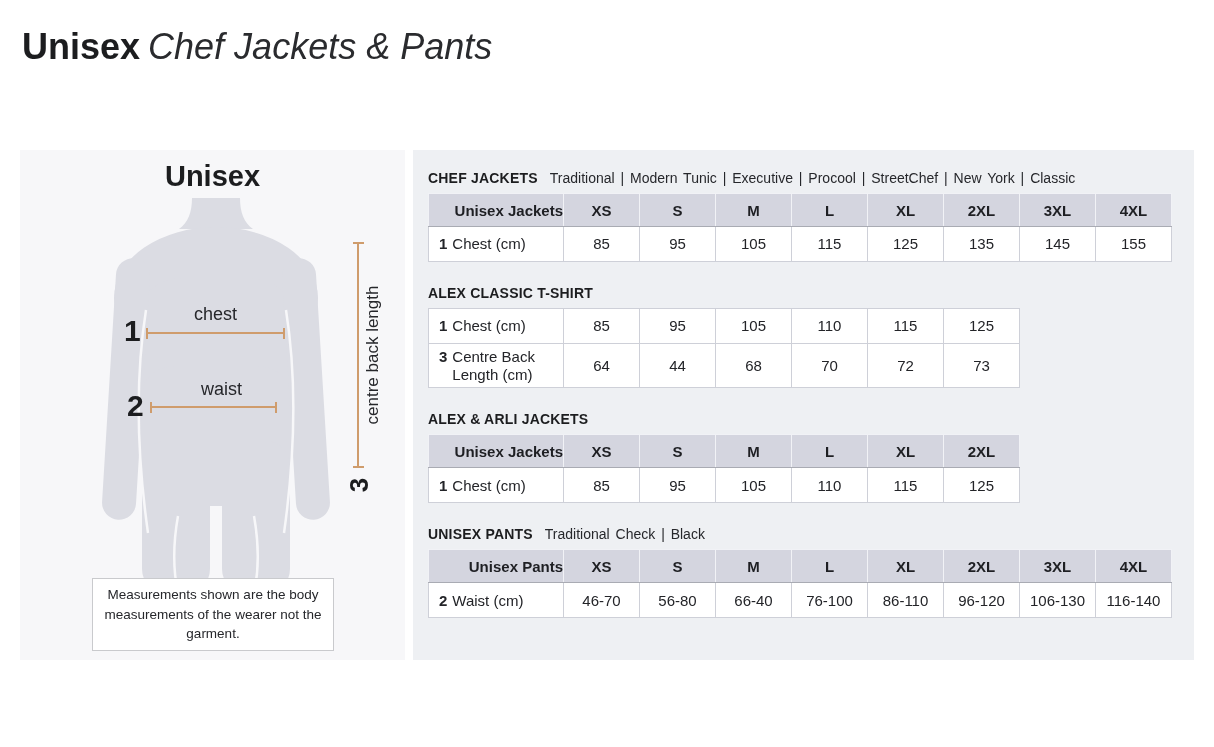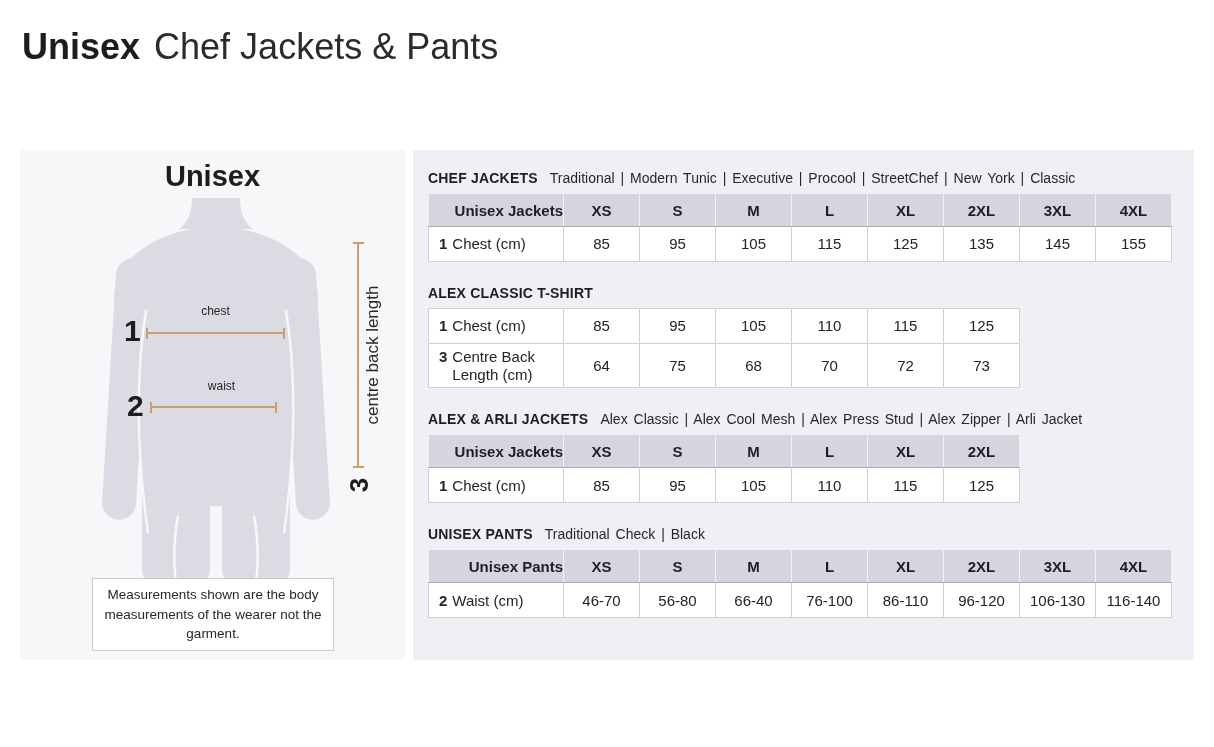--- a/index.html
+++ b/index.html
@@ -3,34 +3,34 @@
 <meta charset="utf-8">
 <style>
   * { margin:0; padding:0; box-sizing:border-box; }
   html,body { width:1214px; height:747px; background:#fff; overflow:hidden;
     font-family:"Liberation Sans", sans-serif; color:#232428; }
   .stage { position:relative; width:1214px; height:747px; }
 
   
   .page-title { position:absolute; left:22px; top:26px; font-size:36px; color:#1c1d1f; }
   .page-title .bold { font-weight:700; }
-  .page-title .light { font-weight:300; margin-left:14px; color:#2a2b2e; }
+  .page-title .light { font-weight:300; margin-left:8px; color:#2a2b2e;font-style:italic; }
 
   
   .panel-left { position:absolute; left:20px; top:150px; width:385px; height:510px;
     background:var(--panel-left-bg, #f7f7f9); }
   .panel-right { position:absolute; left:413px; top:150px; width:781px; height:510px;
     background:var(--panel-right-bg, #eef0f3); padding:20px 15px 0 15px; }
 
   
   .m-title { position:absolute; top:10px; left:0; right:0; text-align:center;
     font-size:29px; font-weight:700; color:#1c1d1f; }
   .mannequin { position:absolute; left:76px; top:48px; }
   .measure-num { position:absolute; font-size:30px; font-weight:700; color:#1c1d1f; line-height:1; }
-  .measure-label { position:absolute; text-align:center; font-size:12px; color:#26272b; }
+  .measure-label { position:absolute; text-align:center; font-size:18px; color:#26272b; }
   .hline { position:absolute; height:2px; background:var(--measure-line, #cf9c6c); }
   .hline::before, .hline::after { content:""; position:absolute; width:2px; height:11px;
     top:-4.5px; background:var(--measure-line, #cf9c6c); }
   .hline::before { left:0; } .hline::after { right:0; }
   .vline { position:absolute; width:2px; background:var(--measure-line, #cf9c6c); }
   .vline::before, .vline::after { content:""; position:absolute; height:2px; width:11px;
     left:-4.5px; background:var(--measure-line, #cf9c6c); }
   .vline::before { top:0; } .vline::after { bottom:0; }
   .rot { position:absolute; transform:translate(-50%,-50%) rotate(-90deg); white-space:nowrap; }
   .back-label { font-size:17px; color:#26272b; }
@@ -178,34 +178,33 @@
           <td>105</td>
           <td>110</td>
           <td>115</td>
           <td>125</td>
         </tr>
         <tr>
           <td class="label-cell">
             <span class="rownum">3</span><span class="rowlabel">Centre Back Length (cm)</span>
           </td>
           <td>64</td>
-          <td>75</td>
+          <td>44</td>
           <td>68</td>
           <td>70</td>
           <td>72</td>
           <td>73</td>
         </tr>
       </tbody>
         </table>
     </div>
 
     <div class="section">
       <div class="sec-head">
         <span class="sec-name">ALEX &amp; ARLI JACKETS</span>
-        <span class="sec-variants">Alex Classic | Alex Cool Mesh | Alex Press Stud | Alex Zipper | Arli Jacket</span>
       </div>
       <table style="width:591px;">
         <colgroup>
             <col style="width:135px;">
             <col style="width:76px;">
             <col style="width:76px;">
             <col style="width:76px;">
             <col style="width:76px;">
             <col style="width:76px;">
             <col style="width:76px;">

